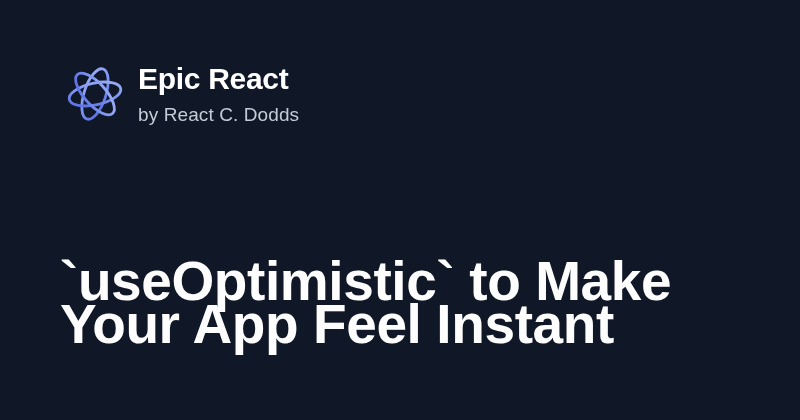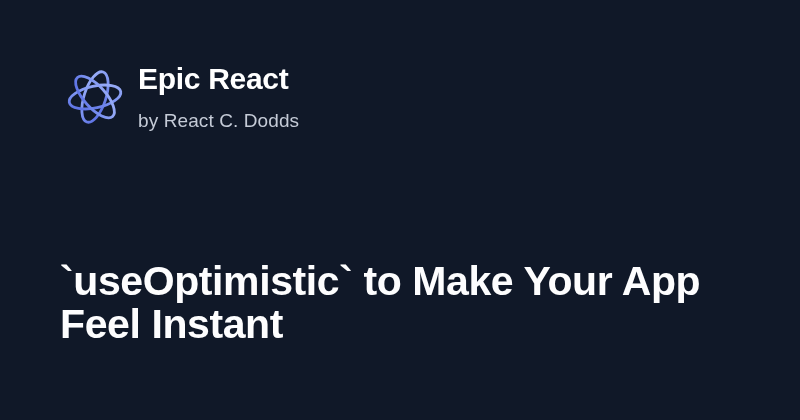--- a/index.html
+++ b/index.html
@@ -36,21 +36,21 @@
     width: 58px;
     height: 58px;
     flex: 0 0 auto;
     display: block;
   }
 
   .brand-text {
     display: flex;
     flex-direction: column;
     justify-content: space-between;
-    gap: 14px;
+    gap: 8px;
   }
 
   .brand-title {
     font-size: 30px;
     font-weight: bold;
     color: #ffffff;
     line-height: 1.12;
     letter-spacing: -0.3px;
     white-space: nowrap;
   }
@@ -63,21 +63,21 @@
     letter-spacing: 0.1px;
     white-space: nowrap;
   }
 
   
   .headline {
     position: absolute;
     left: 60px;
     top: 260px;
     width: 690px;
-    font-size: 41px;
+    font-size: 55px;
     font-weight: bold;
     color: #fdfdfe;
     line-height: 43px;
     letter-spacing: -0.4px;
     margin: 0;
   }
 </style>
 </head>
 <body>
 

